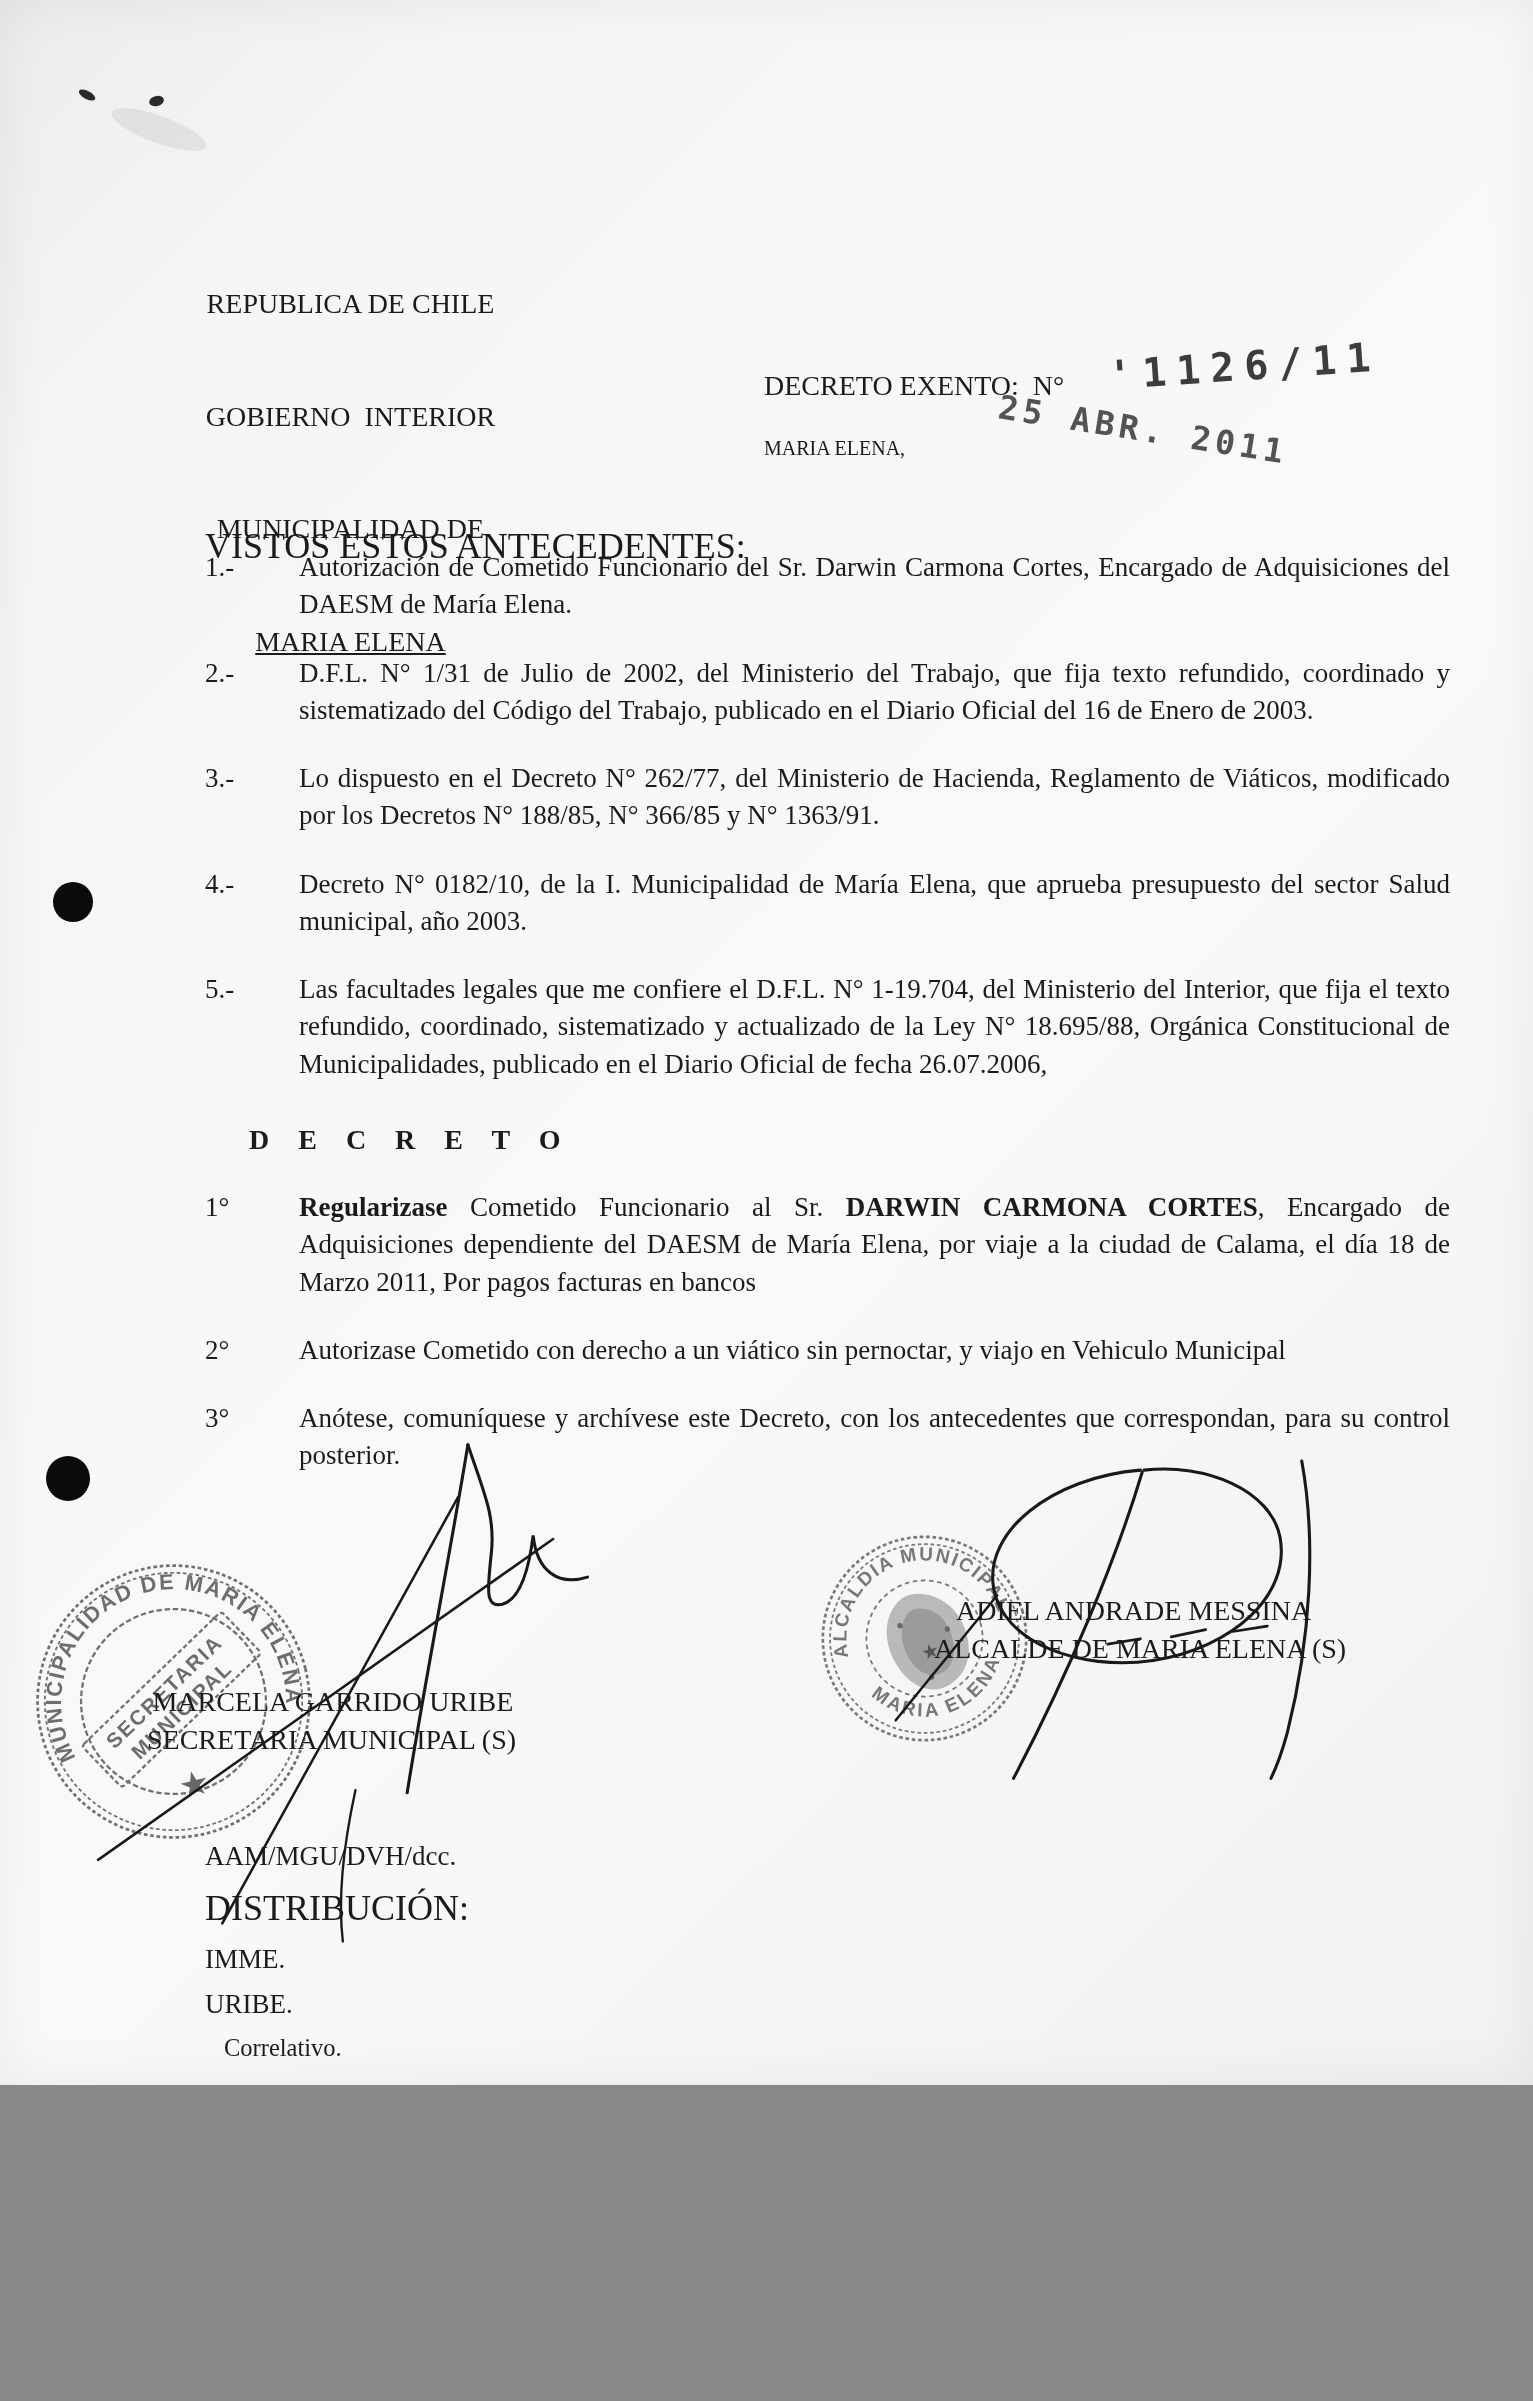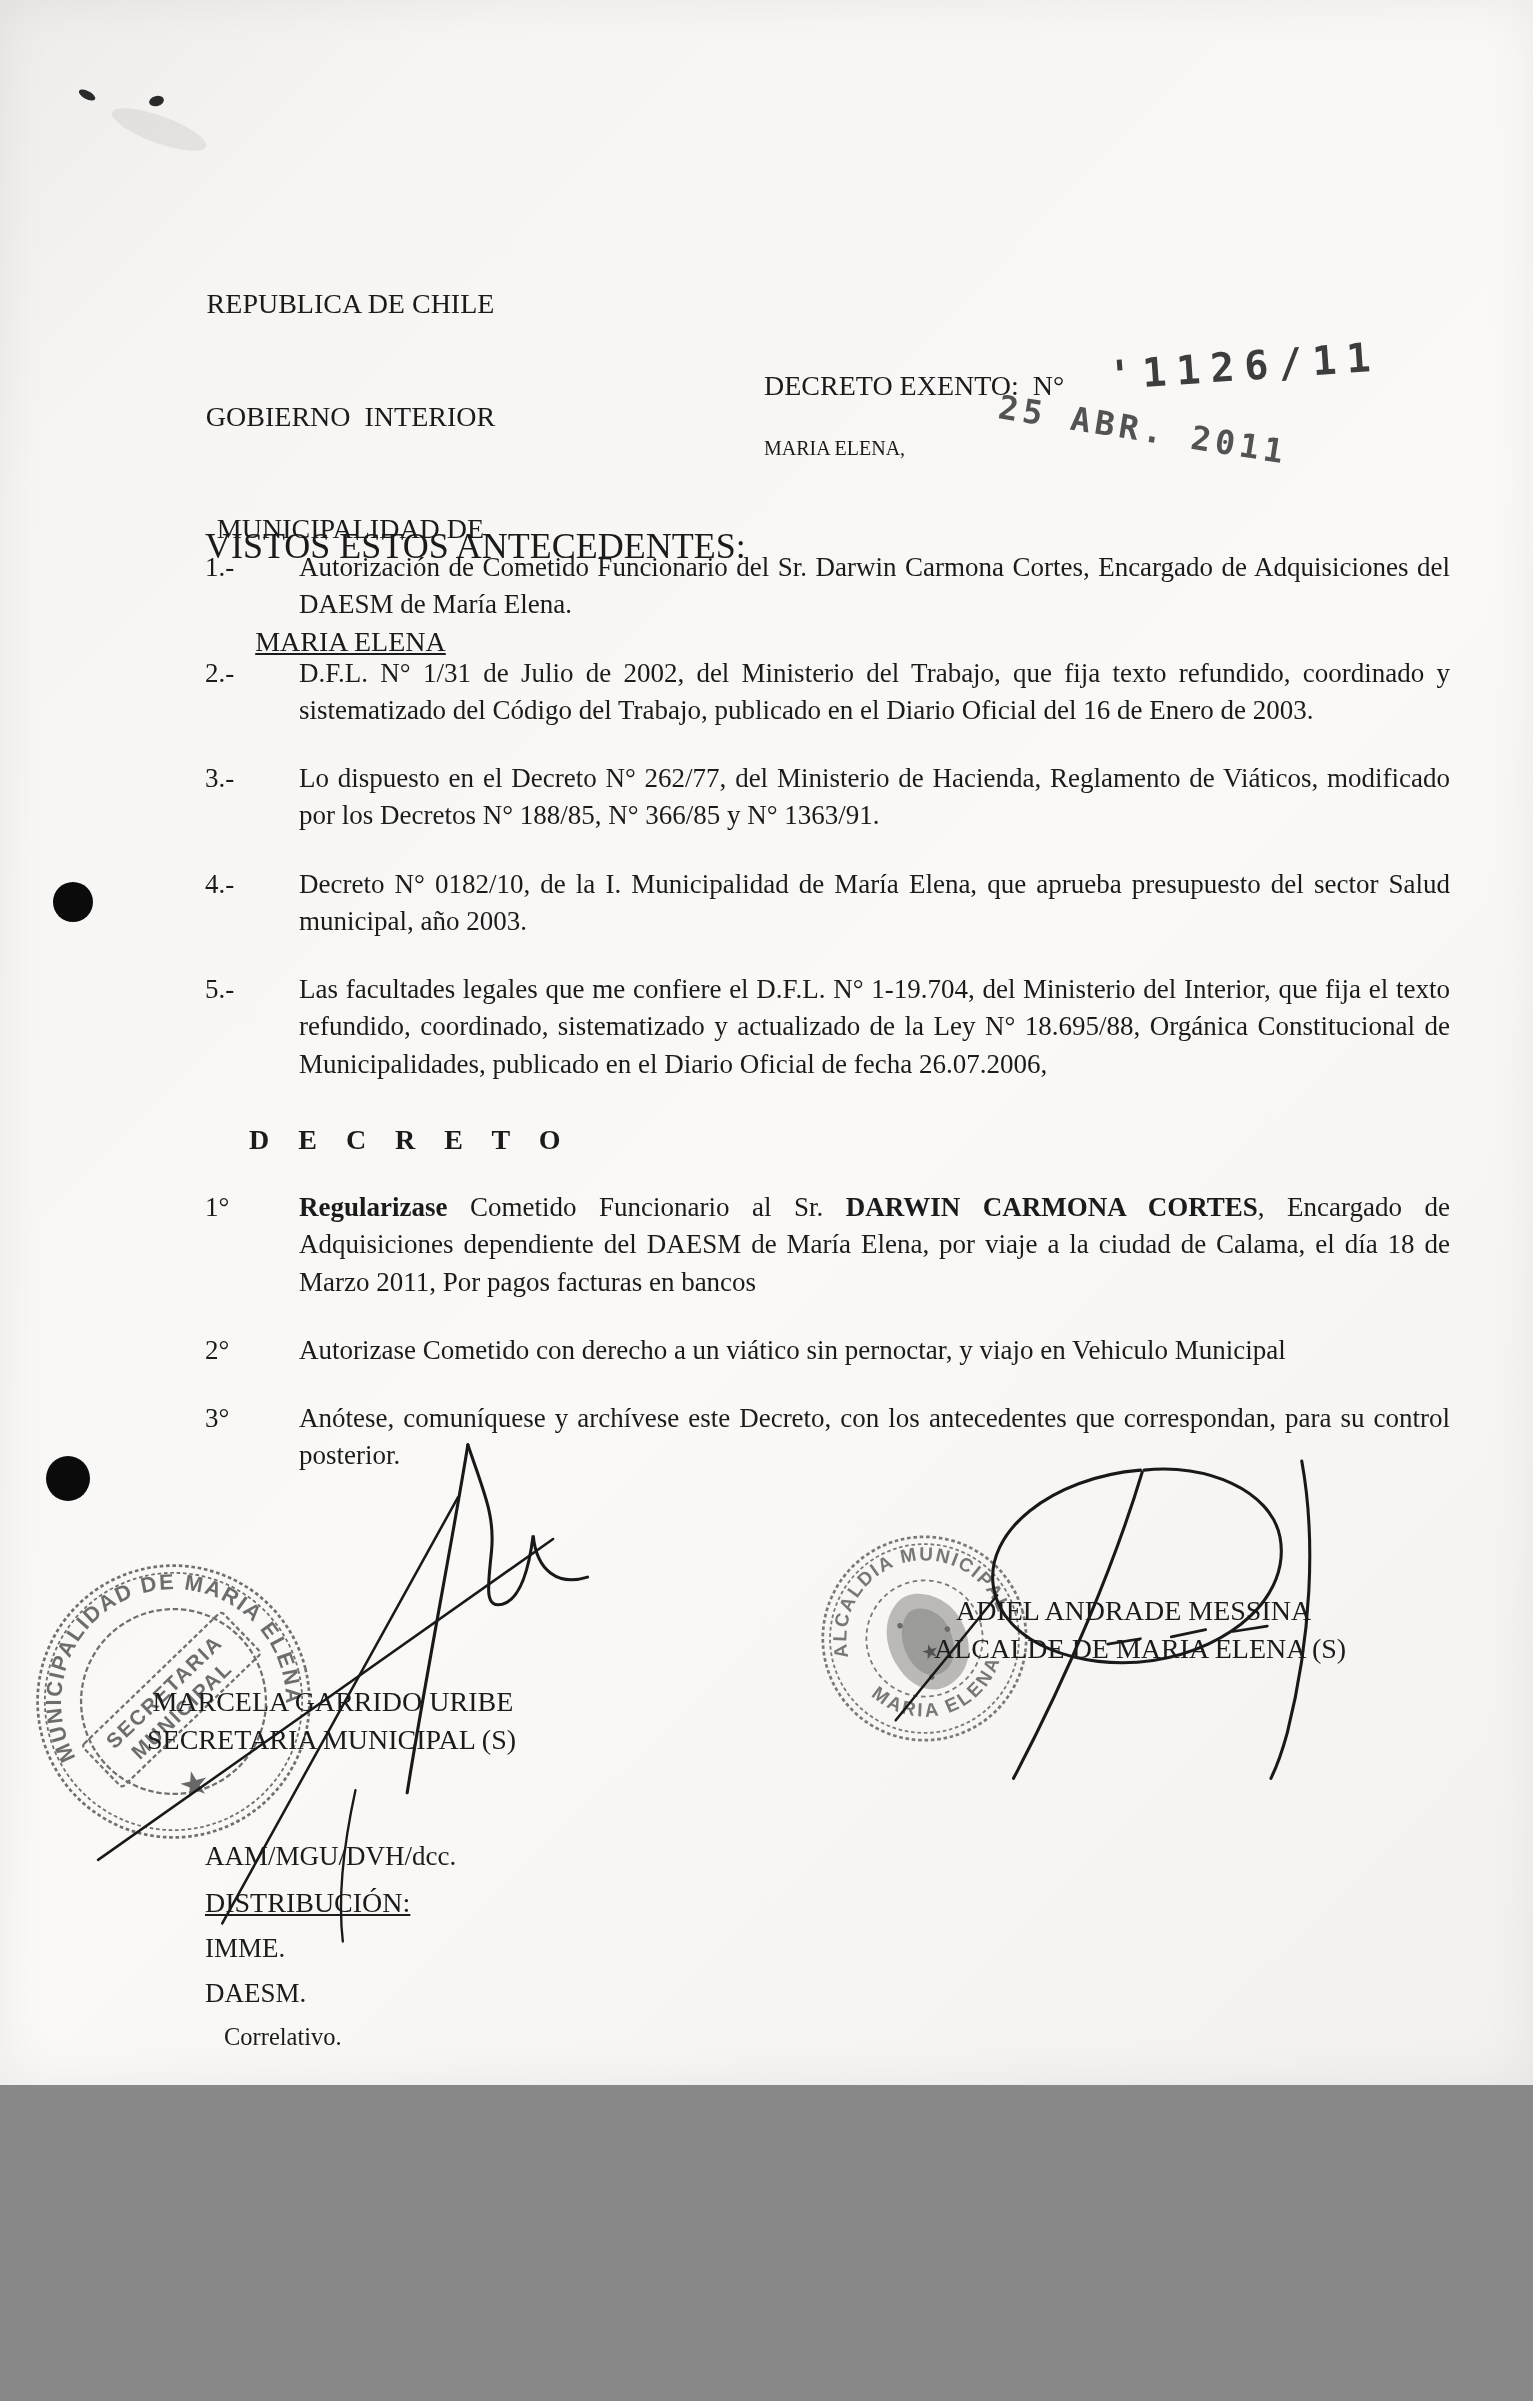--- a/index.html
+++ b/index.html
@@ -29,21 +29,21 @@
   .ditem{display:flex;margin-bottom:31px;}
   .b{font-weight:bold;}
   
   .sig-right{left:934px;top:1592px;font-size:28px;line-height:1.35;}
   .sig-right .name{margin-left:22px;}
   .sig-left{left:147px;top:1683px;font-size:28px;line-height:1.35;}
   .sig-left .name{margin-left:5.4px;}
   
   .footer{left:205px;top:1838px;font-size:27px;line-height:1.4;}
   .footer div{margin-bottom:7.3px;}
-  .dist{font-size:28px;text-decoration:underline;}
+  .dist{font-size:36px;}
   .correlativo{font-size:24.5px;margin-left:19px;}
   
   .hole{border-radius:50%;background:#0b0b0b;}
   .hole1{left:53px;top:882px;width:40px;height:40px;}
   .hole2{left:46px;top:1456px;width:44px;height:45px;}
   .smudge{background:#2a2a2a;border-radius:50%;}
   .sm1{left:78px;top:91px;width:18px;height:8.2px;transform:rotate(28deg);}
   .sm2{left:149px;top:96px;width:15.4px;height:10px;transform:rotate(-15deg);}
   .sm3{left:109px;top:116px;width:100px;height:27px;background:#9a9a9a;opacity:.18;border-radius:50%;transform:rotate(20deg);}
   .bottom-wedge{left:109px;top:2334px;width:1425px;height:67px;background:#030303;
@@ -184,18 +184,18 @@
       <path d="M 1292,1806 L 1330,1798" stroke-width="3"></path>
       <path d="M 1360,1800 L 1398,1794" stroke-width="3"></path>
       <path d="M 1222,1814 L 1258,1808" stroke-width="3"></path>
     </g>
   </svg>
 
   <div class="abs footer">
     <div>AAM/MGU/DVH/dcc.</div>
     <div class="dist">DISTRIBUCIÓN:</div>
     <div>IMME.</div>
-    <div>DAESM.</div>
+    <div>URIBE.</div>
     <div class="correlativo">Correlativo.</div>
   </div>
 
 </div>
 
 
 </body></html>

